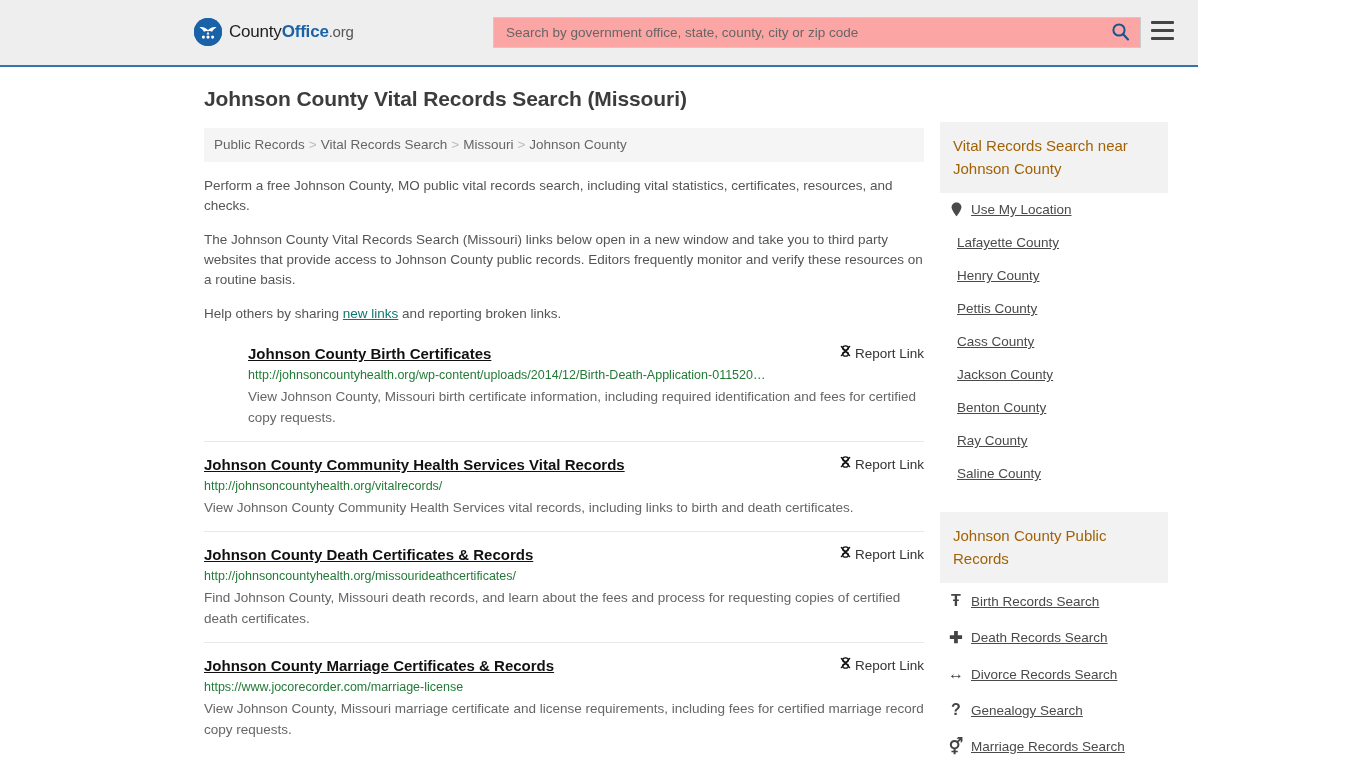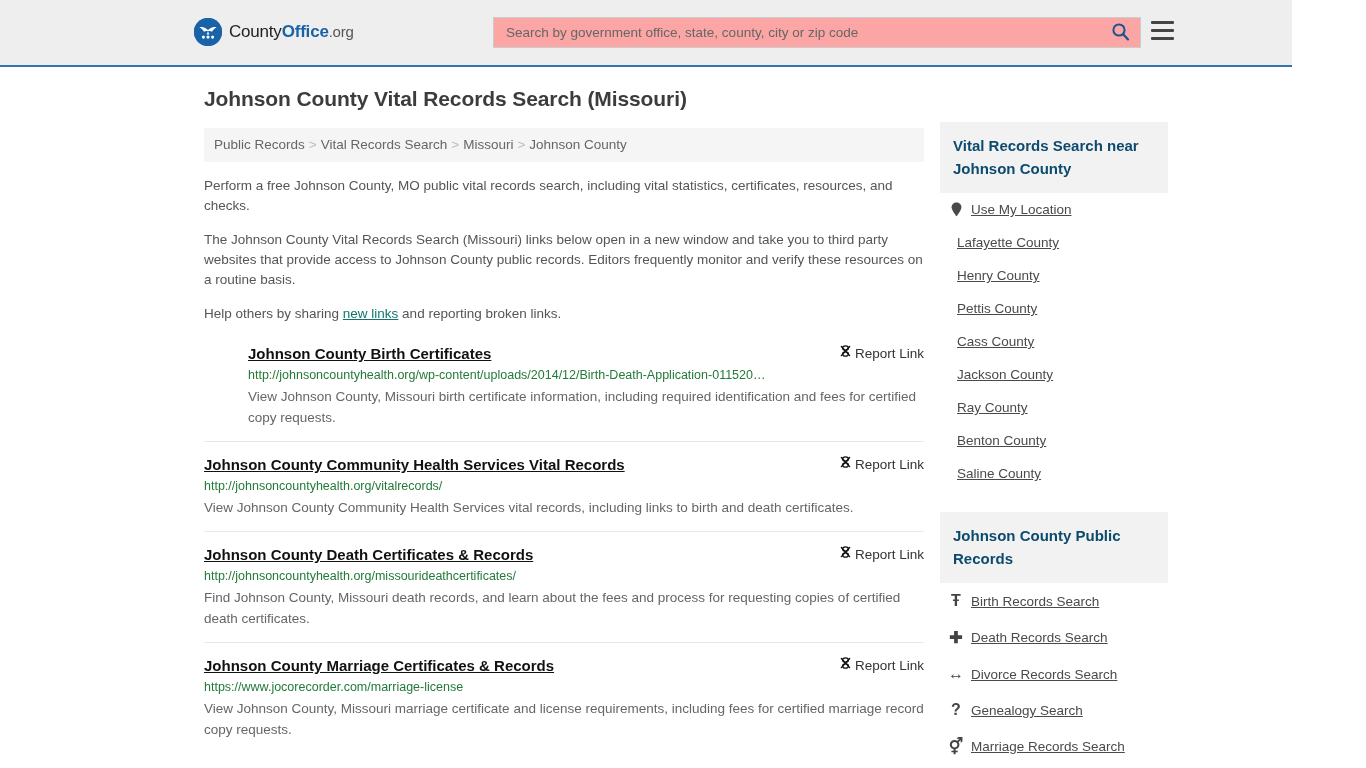--- a/index.html
+++ b/index.html
@@ -7,21 +7,21 @@
     margin: 0; padding: 0;
     width: 1366px; height: 768px;
     overflow: hidden;
     background: #ffffff;
     font-family: "Liberation Sans", sans-serif;
     -webkit-font-smoothing: antialiased;
   }
 
   
   .header {
-    width: 1292px;
+    width: 1198px;
     height: 67px;
     background: #eeeeee;
     border-bottom: 2px solid #3575ad;
     position: relative;
   }
   .logo-wrap {
     position: absolute;
     left: 194px;
     top: 18px;
     display: flex;
@@ -189,22 +189,22 @@
     line-height: 21px;
     margin: 2px 0 0 0;
   }
 
   
   .side-box { margin-bottom: 22px; }
   .side-head {
     background: #f2f2f2;
     padding: 12px 13px 13px 13px;
     font-size: 15px;
-    font-weight: bold;
-    color: #0c4a6e;
+    font-weight: normal;
+    color: #a16207;
     line-height: 23px;
   }
   .side-list { padding: 0; margin: 0; list-style: none; }
   .side-item {
     display: flex;
     align-items: center;
     gap: 8px;
     padding: 9px 2px 9px 9px;
     font-size: 13.5px;
   }
@@ -371,25 +371,25 @@
           <li class="side-item no-icon">
             <span class="side-icon" style="width: 0px; flex: 0 0 0px;"></span>
             <a href="#">Cass County</a>
           </li>
           <li class="side-item no-icon">
             <span class="side-icon" style="width: 0px; flex: 0 0 0px;"></span>
             <a href="#">Jackson County</a>
           </li>
           <li class="side-item no-icon">
             <span class="side-icon" style="width: 0px; flex: 0 0 0px;"></span>
+            <a href="#">Benton County</a>
+          </li>
+          <li class="side-item no-icon">
+            <span class="side-icon" style="width: 0px; flex: 0 0 0px;"></span>
             <a href="#">Ray County</a>
-          </li>
-          <li class="side-item no-icon">
-            <span class="side-icon" style="width: 0px; flex: 0 0 0px;"></span>
-            <a href="#">Benton County</a>
           </li>
           <li class="side-item no-icon">
             <span class="side-icon" style="width: 0px; flex: 0 0 0px;"></span>
             <a href="#">Saline County</a>
           </li>
         </ul>
     </div>
 
     <div class="side-box">
       <div class="side-head">Johnson County Public Records</div>

